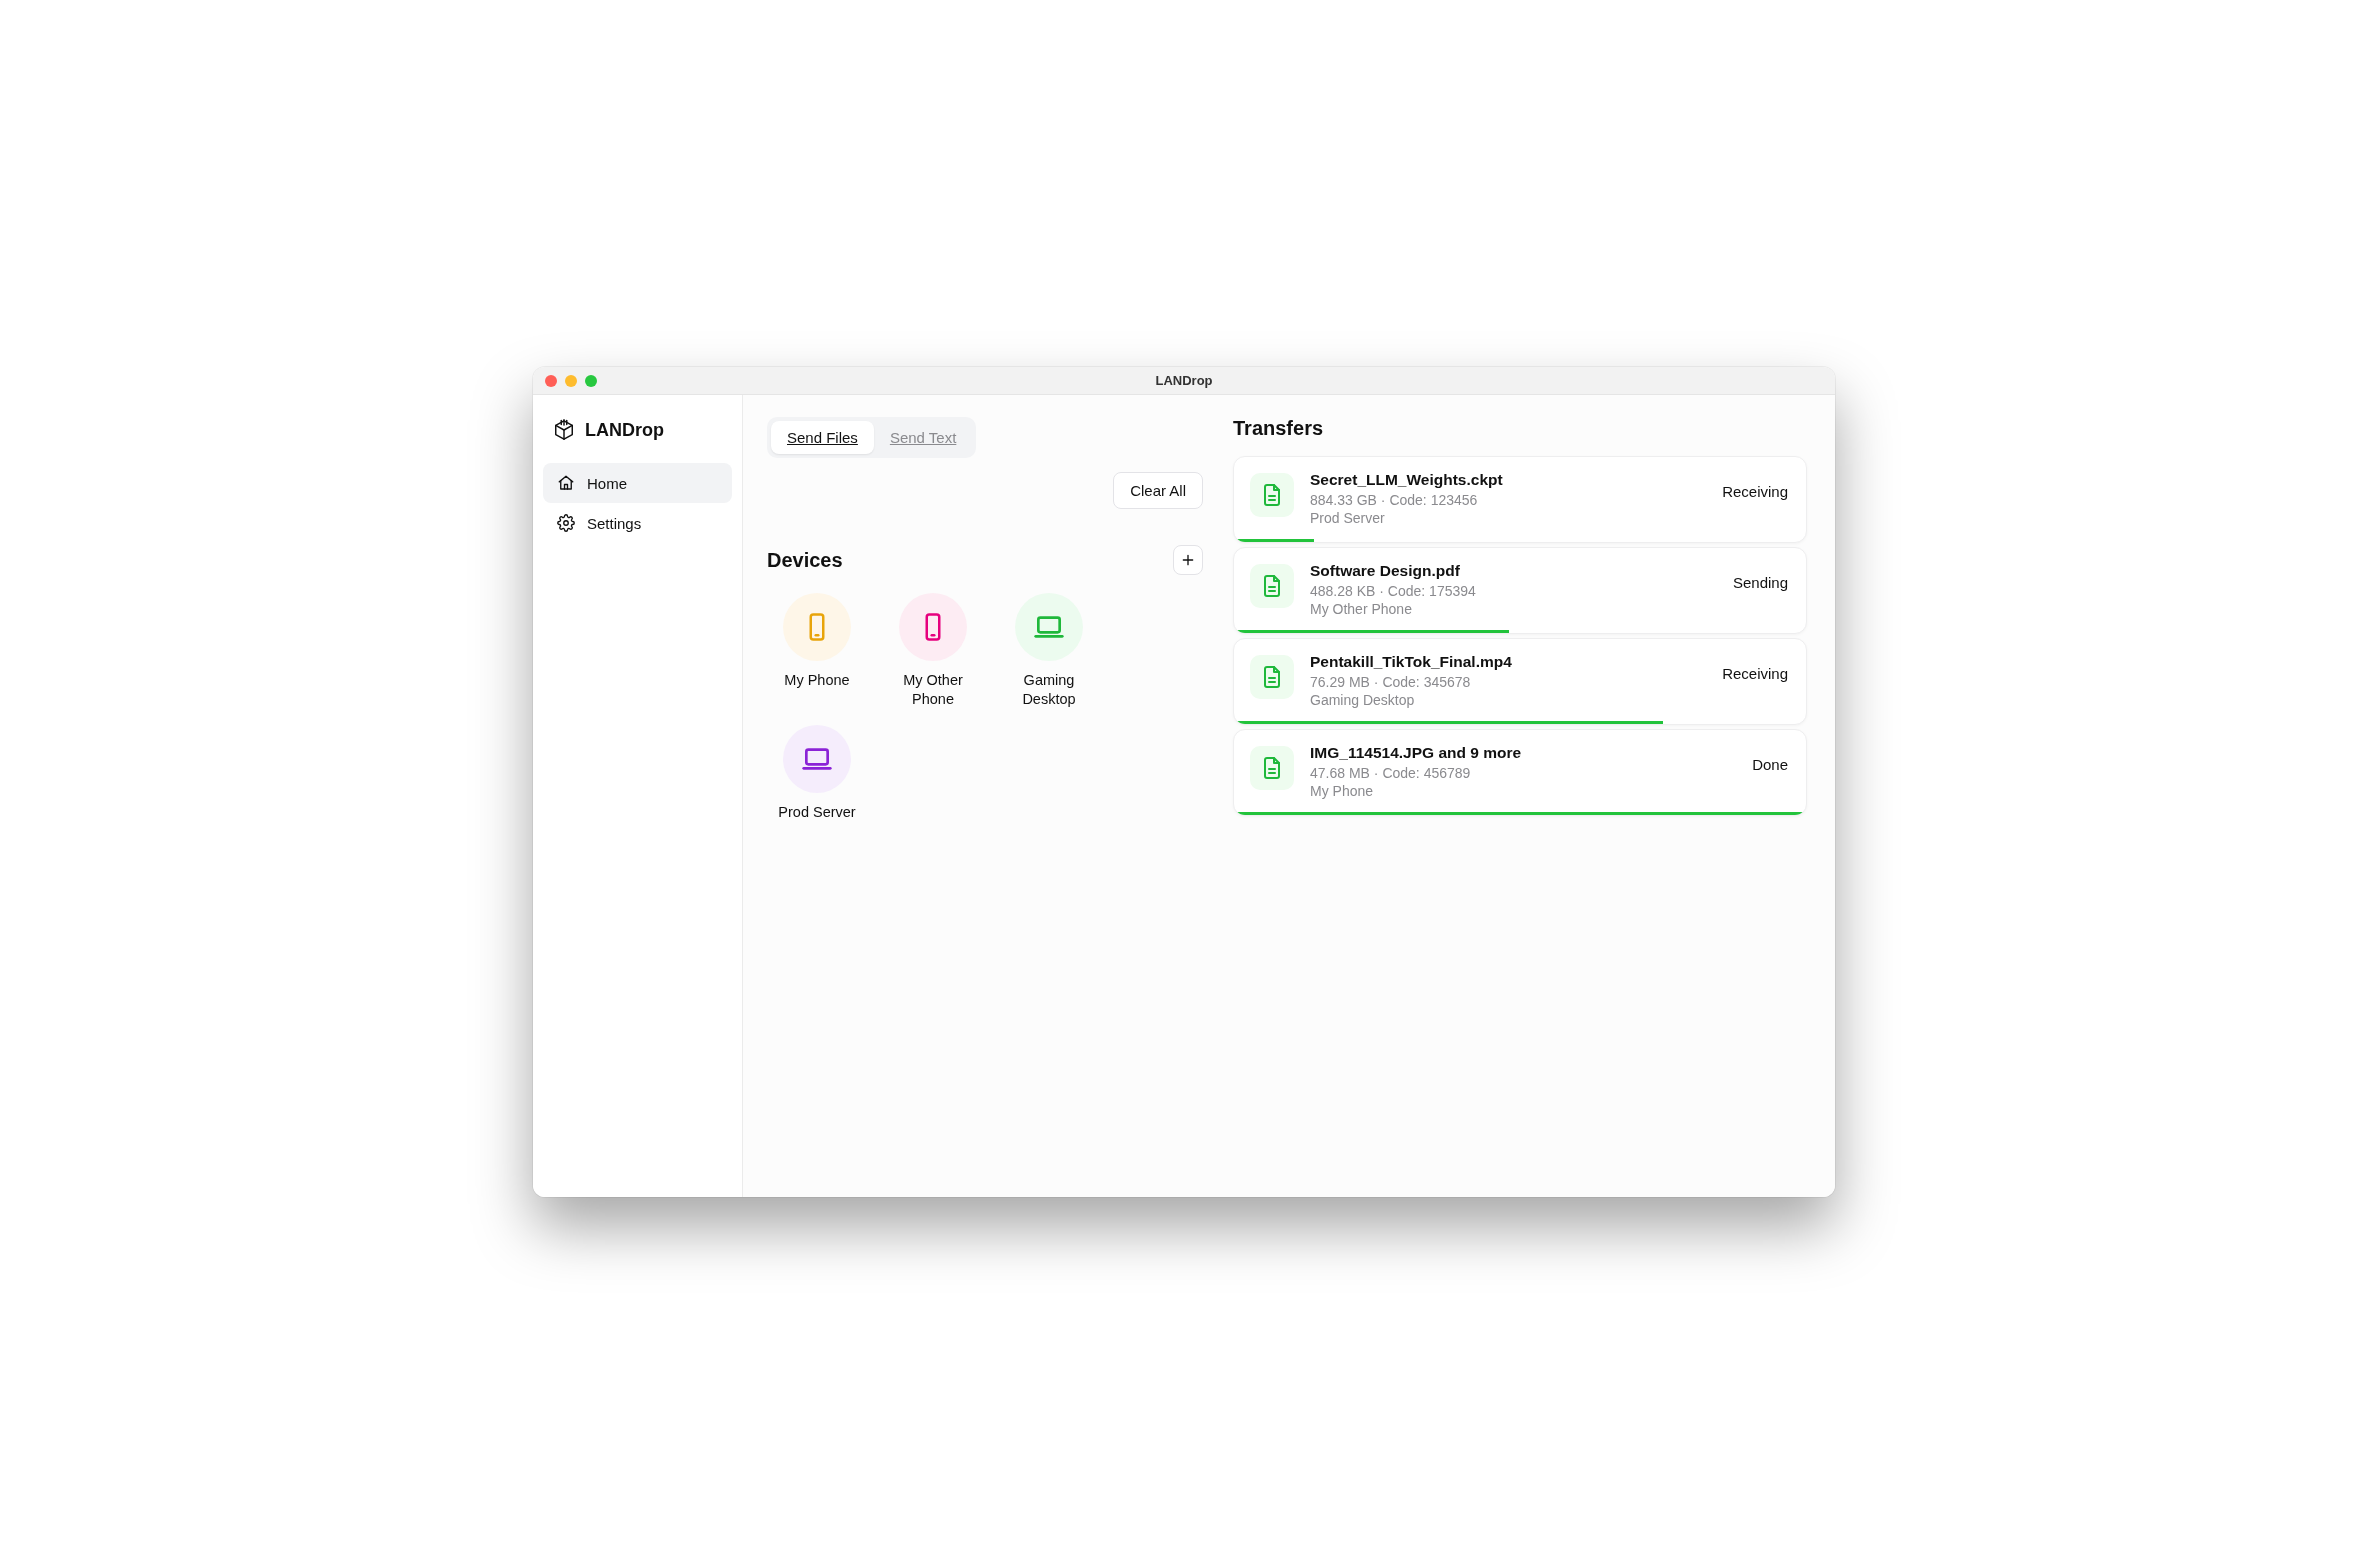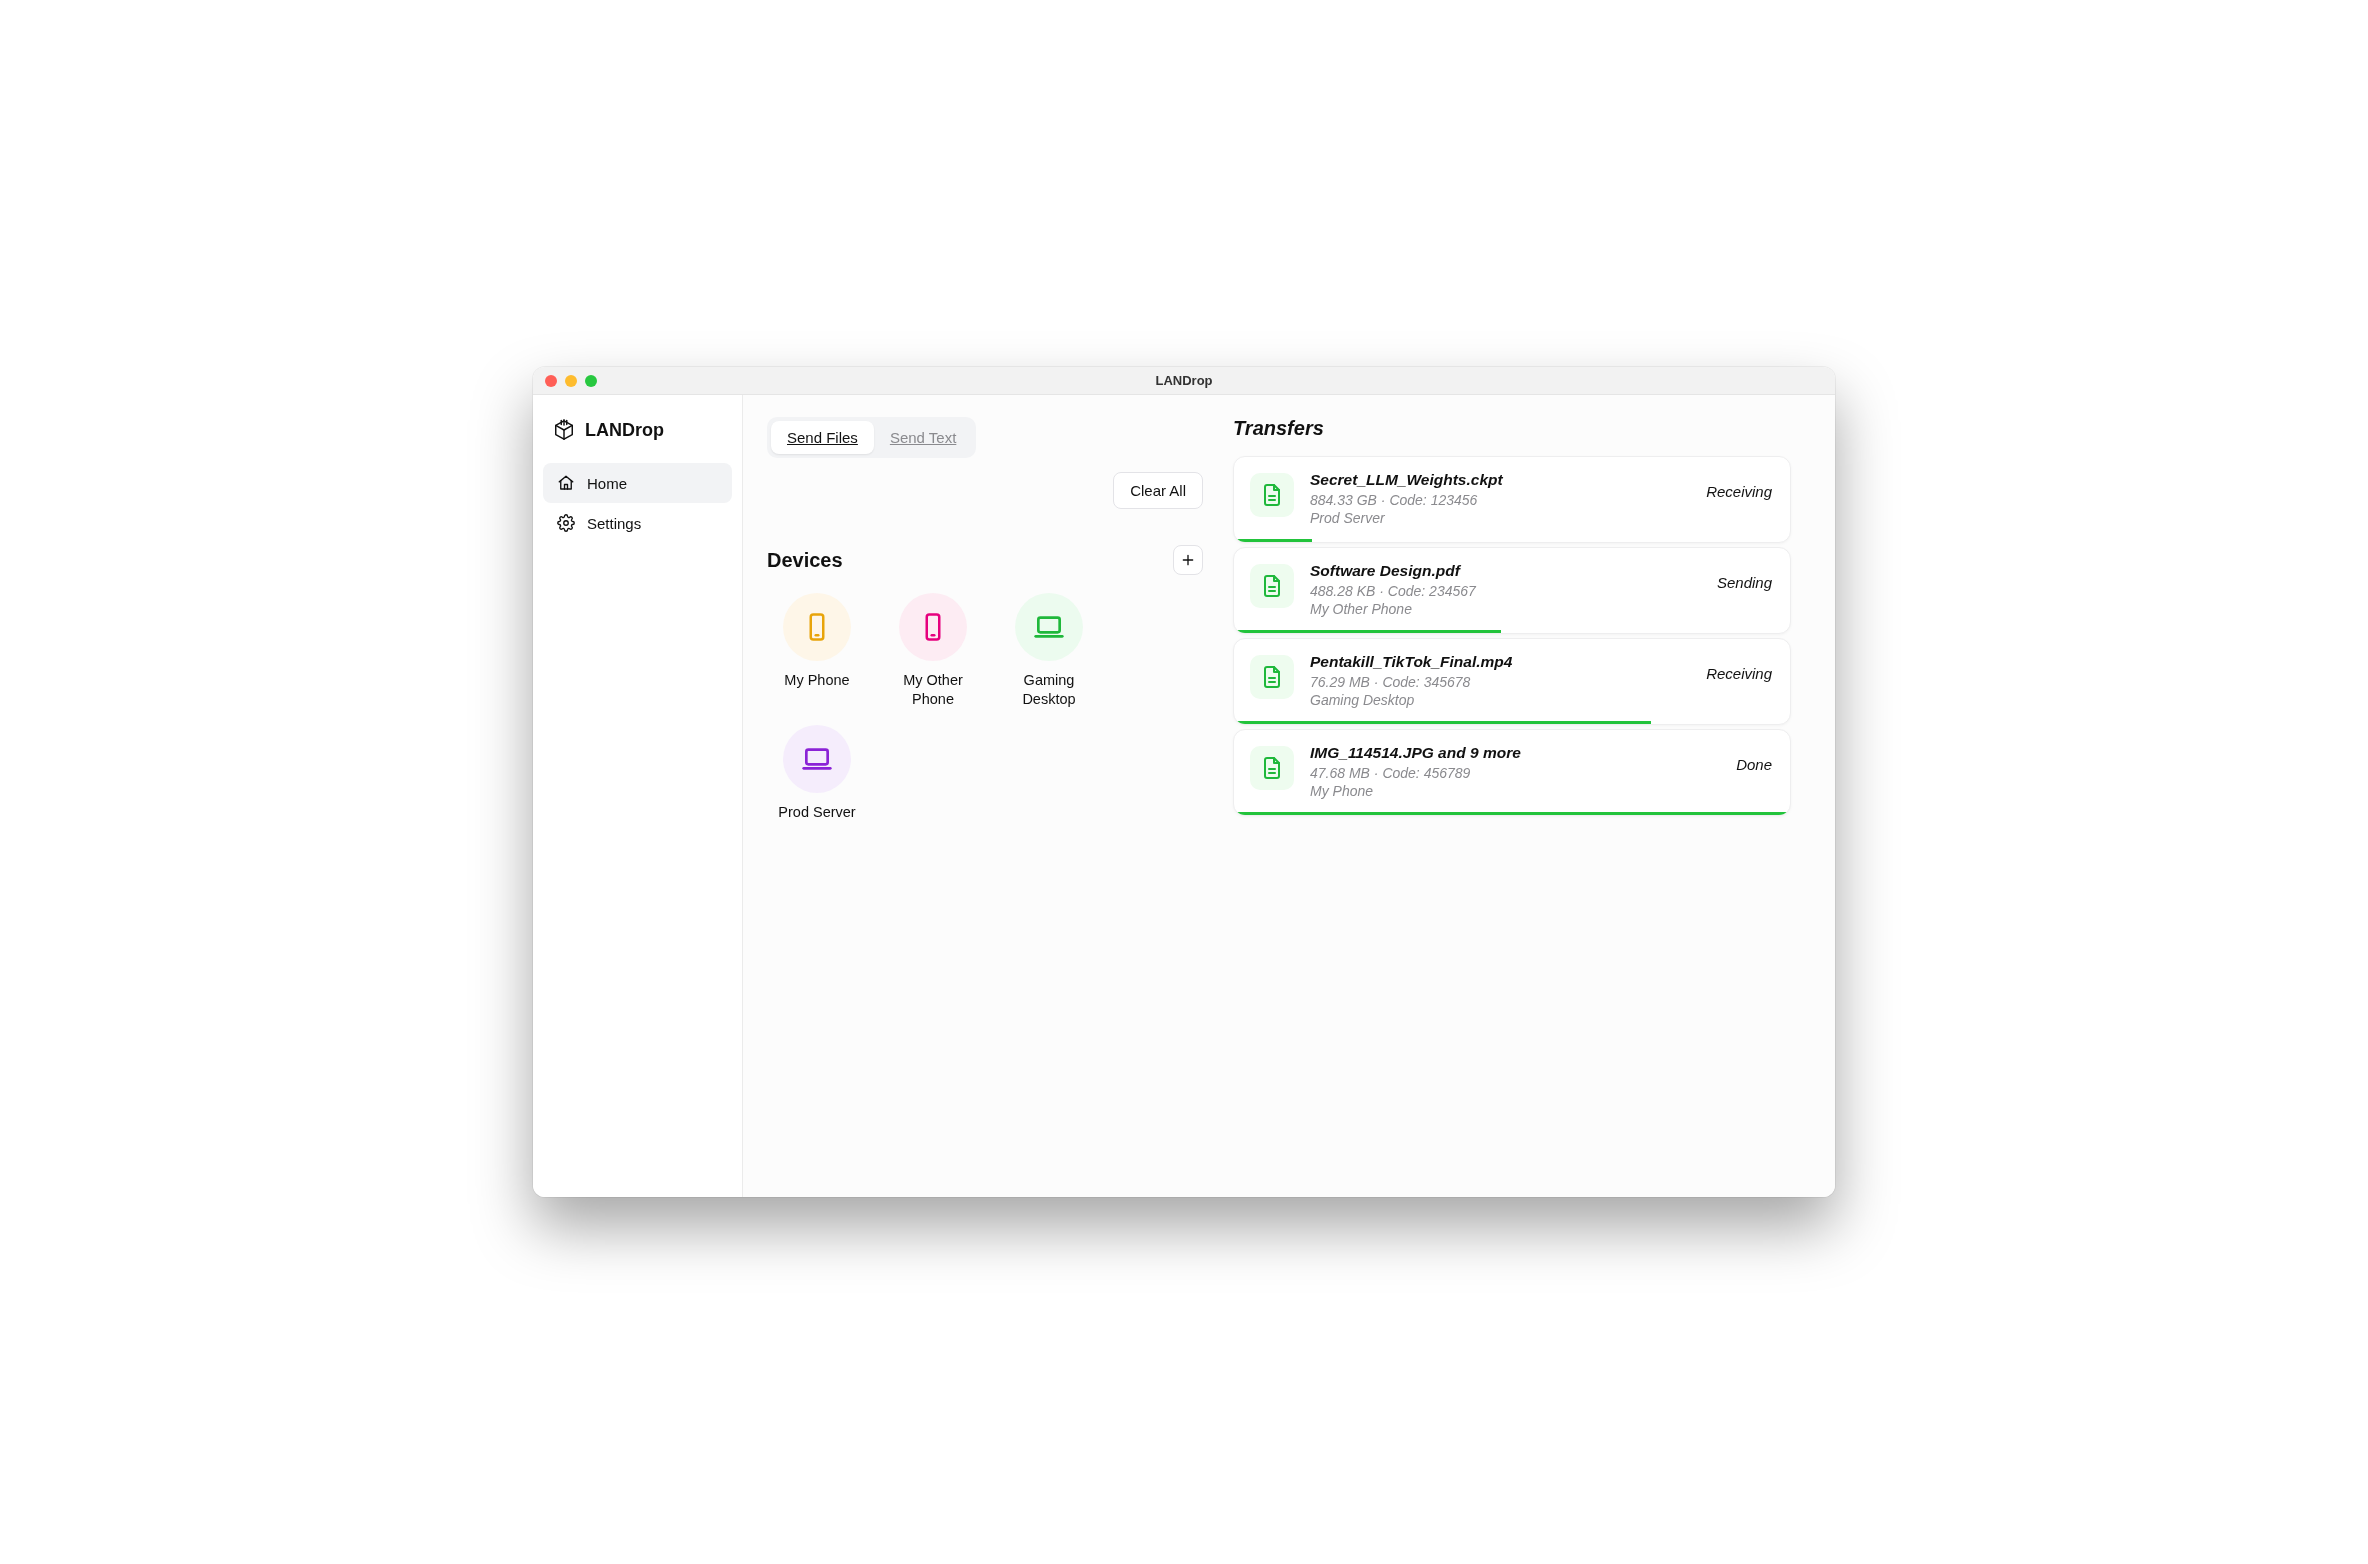--- a/index.html
+++ b/index.html
@@ -54,21 +54,21 @@
       display: flex; align-items: center; gap: 12px;
       padding: 11px 14px; border-radius: 8px; cursor: pointer;
       font-size: 15px; color: #111; font-weight: 500;
     }
     .nav-item.active { background: #f2f3f5; }
     .nav-icon { width: 18px; height: 18px; flex-shrink: 0; }
     .main {
       flex: 1; display: flex; min-width: 0; background: #fcfcfc;
     }
     .left-pane { width: 480px; padding: 22px 20px 20px 24px; display: flex; flex-direction: column; }
-    .right-pane { flex: 1; padding: 22px 44px 20px 10px; font-style: italic; }
+    .right-pane { flex: 1; padding: 22px 28px 20px 10px; }
     .seg-control {
       display: inline-flex; background: #f2f3f5; border-radius: 10px; padding: 4px; width: fit-content;
     }
     .seg-btn {
       padding: 8px 16px; font-size: 15px; border-radius: 8px; cursor: pointer;
       color: #8a8a8e; font-weight: 500; text-decoration: underline;
     }
     .seg-btn.active { background: #fff; color: #111; box-shadow: 0 1px 2px rgba(0,0,0,0.08); }
     .dropzone {
       margin-top: 18px; height: 260px; border: 1.5px dashed #d0d0d4; border-radius: 10px;
@@ -275,21 +275,21 @@
                     <svg viewBox="0 0 24 24" width="24" height="24" fill="none" stroke="#1fb83b" stroke-width="2" stroke-linecap="round" stroke-linejoin="round">
                       <path d="M14 2H7a2 2 0 0 0-2 2v16a2 2 0 0 0 2 2h10a2 2 0 0 0 2-2V7z"></path>
                       <polyline points="14 2 14 7 19 7"></polyline>
                       <line x1="9" y1="13" x2="15" y2="13"></line>
                       <line x1="9" y1="17" x2="15" y2="17"></line>
                     </svg>
                   </span>
       </div>
       <div class="file-body">
         <div class="file-name">Software Design.pdf</div>
-        <div class="file-meta"><span>488.28 KB</span> · Code: <span>234567</span></div>
+        <div class="file-meta"><span>488.28 KB</span> · Code: <span>175394</span></div>
         <div class="file-meta">My Other Phone</div>
       </div>
       <div class="status">Sending</div>
     </div>
     <div class="progress" style="width:48%"></div>
             </div>
             <div class="transfer-card">
     <div class="transfer-row">
       <div class="file-icon-wrap">
         <span>

